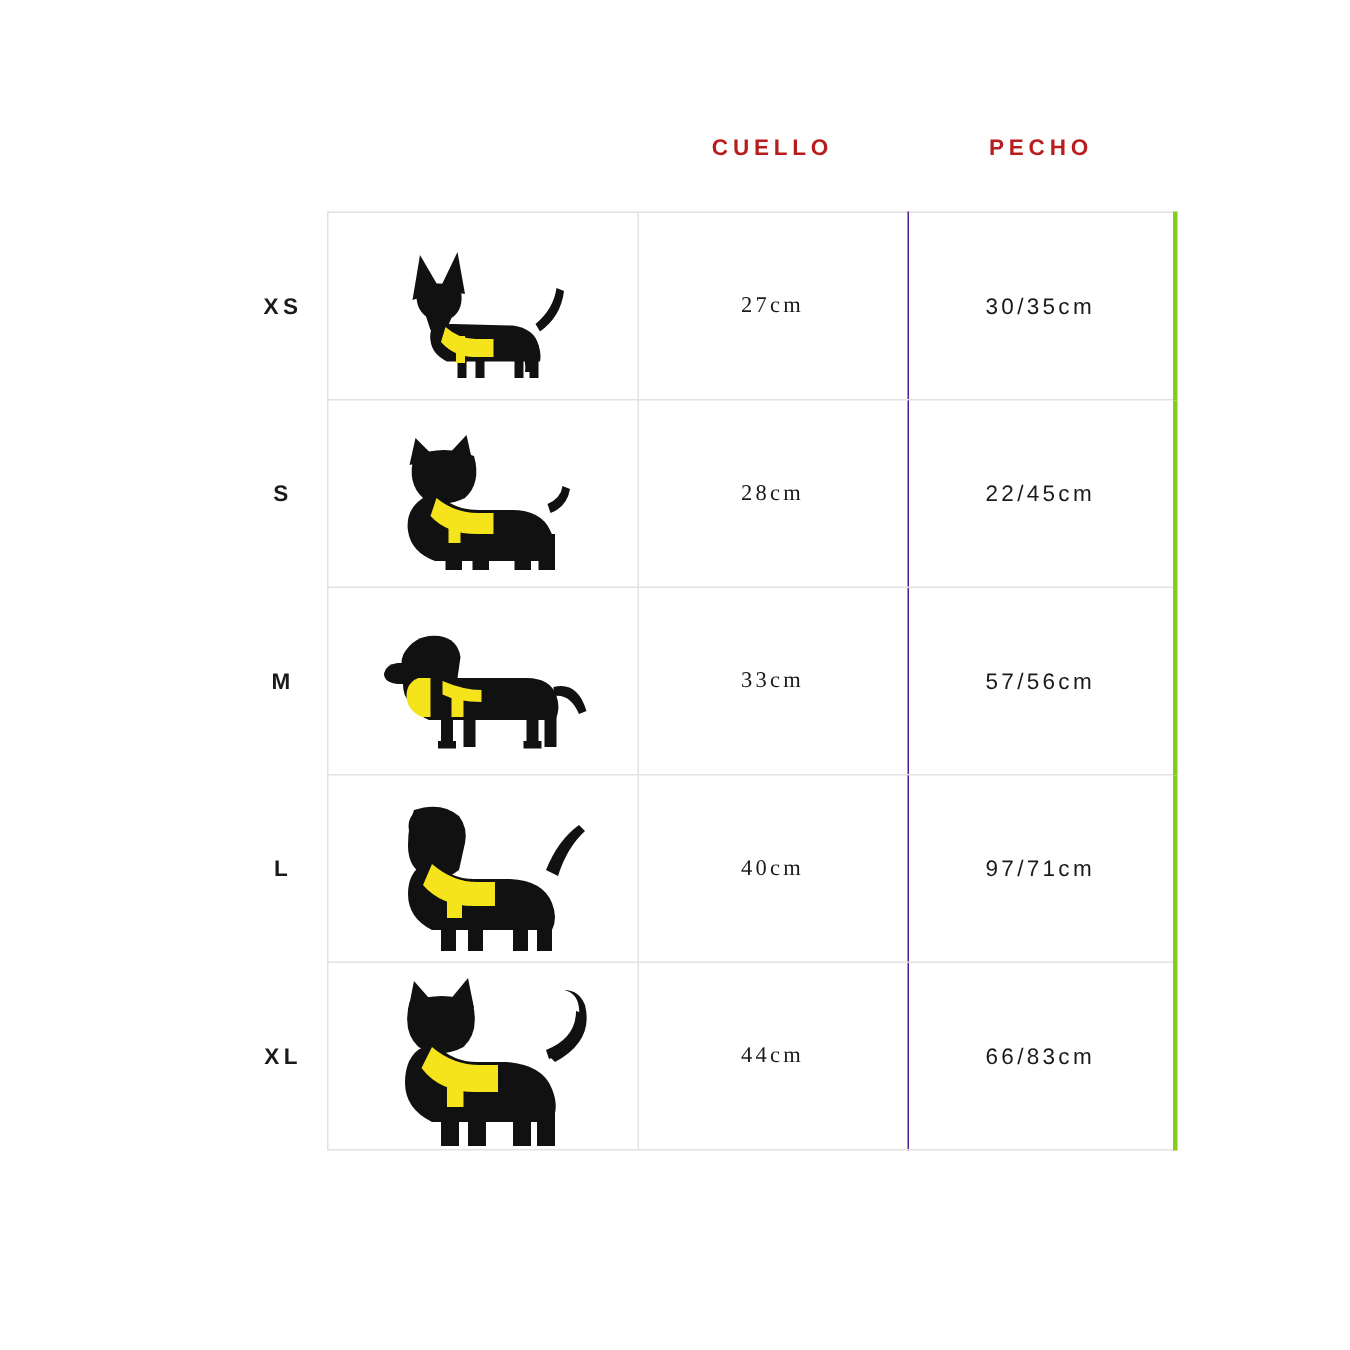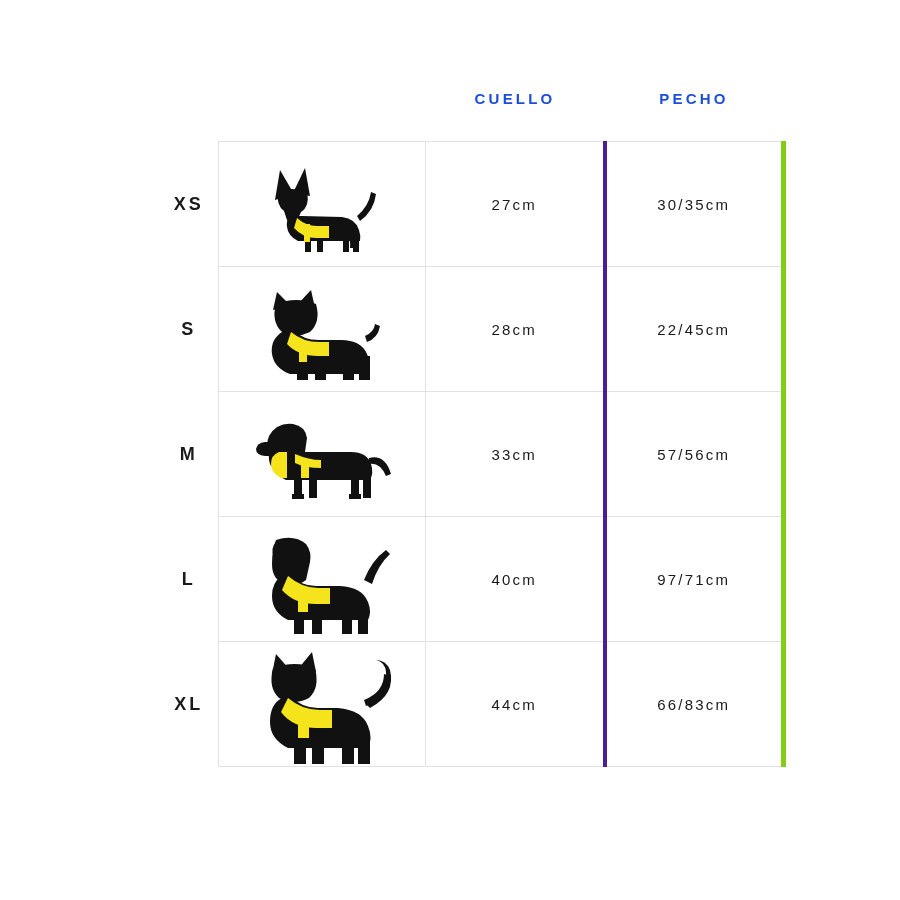--- a/index.html
+++ b/index.html
@@ -32,21 +32,21 @@
   }
   .size-table col.c-size  { width: 58px; }
   .size-table col.c-img   { width: 207px; }
   .size-table col.c-neck  { width: 180px; }
   .size-table col.c-chest { width: 178px; }
 
   .size-table th {
     font-weight: bold;
     font-size: 15px;
     letter-spacing: 3.2px;
-    color: #1d4ed8;
+    color: #b91c1c;
     padding: 0 0 34px 0;
     text-align: center;
     vertical-align: bottom;
     border: none;
   }
   .size-table th.blank { border: none; }
 
   .size-table tbody tr {
     height: 124px;
   }
@@ -55,33 +55,34 @@
     border-bottom: 1px solid #e2e2e2;
     text-align: center;
     vertical-align: middle;
     font-size: 15px;
     letter-spacing: 2.2px;
     color: #1a1a1a;
   }
   .size-table tbody td.cell-size {
     border: none;
     font-weight: bold;
-    font-size: 18px;
+    font-size: 15px;
     letter-spacing: 3px;
   }
   .size-table tbody td.cell-img {
     border-left: 1px solid #e2e2e2;
     border-right: 1px solid #e2e2e2;
     padding: 0;
   }
   .size-table tbody td.cell-neck {
-    border-right: 4px solid #4c1d95;
+    border-right: 1px solid #4c1d95;
+    font-family: Liberation Serif, serif;
   }
   .size-table tbody td.cell-chest {
-    border-right: 5px solid #84cc16;
+    border-right: 3px solid #84cc16;
   }
 
   .dog-wrap {
     display: flex;
     align-items: center;
     justify-content: center;
     height: 124px;
   }
   .dog-wrap svg { display: block; }
 </style>

